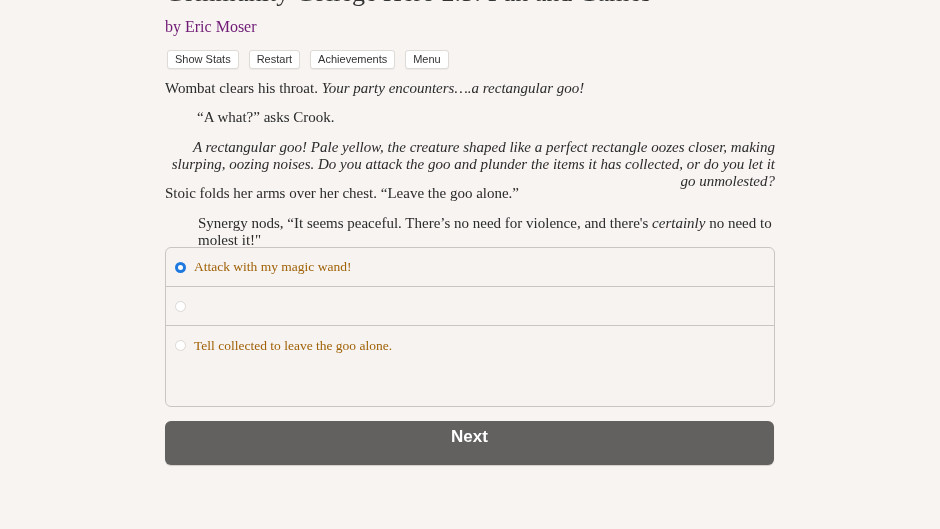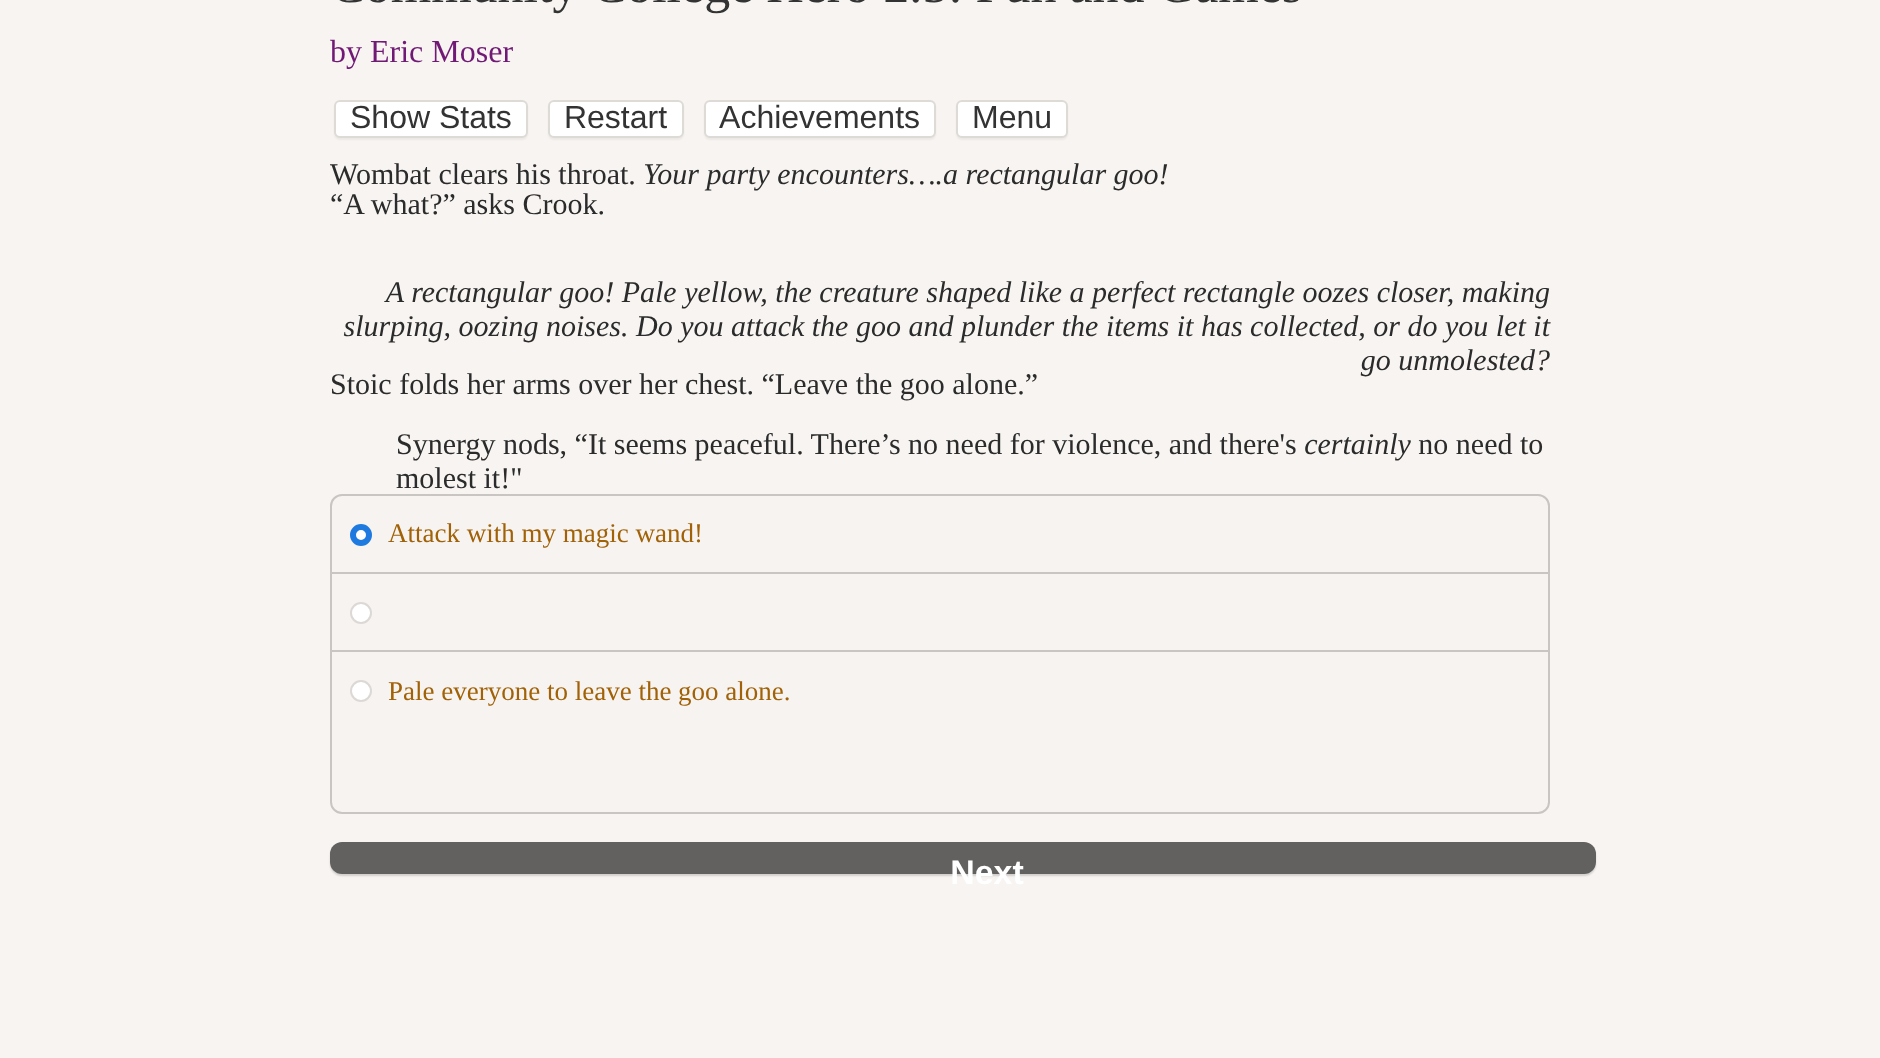--- a/index.html
+++ b/index.html
@@ -17,21 +17,21 @@
   .byline {
     position:absolute; left:165px; top:18px;
     font-size:16px; color:#701a75;
   }
   .toolbar {
     position:absolute; left:167px; top:50px;
     display:flex; gap:10px;
   }
   .tb-btn {
     font-family:"Liberation Sans","DejaVu Sans",sans-serif;
-    font-size:16px; color:#333;
+    font-size:11px; color:#333;
     background:#fff; border:1px solid #dedad6;
     border-radius:3px; padding:1px 7px; height:15px; line-height:15px;
     box-shadow:0 1px 1px rgba(0,0,0,0.05);
   }
   .story p {
     position:absolute; left:165px; margin:0; width:610px;
     font-size:15px; line-height:17px; color:#2b2b2b;
   }
   .story em { font-style:italic; }
   .choices {
@@ -47,56 +47,55 @@
   .choice:last-child { border-bottom:none; }
   .radio {
     width:11px; height:11px; border-radius:50%;
     border:1px solid #dcd8d5; background:#fff; margin-right:8px;
     box-sizing:border-box; flex:none;
   }
   .radio.checked {
     background:#fff; border:3.5px solid #1f7ae0;
   }
   .next {
-    position:absolute; left:165px; top:421px; width:609px; height:16px;
+    position:absolute; left:165px; top:421px; width:609px; height:44px;
     background:#626160; border-radius:6px; color:#fff;
     font-family:"Liberation Sans","DejaVu Sans",sans-serif;
     font-weight:bold; font-size:17px; text-align:center; line-height:32px;
     box-shadow:0 1px 1px rgba(0,0,0,0.15);
-    padding-left:24px;
   }
 </style>
 </head>
 <body>
 
 <div class="title">Community College Hero 2.5: Fun and Games</div>
 <div class="byline">by Eric Moser</div>
 
 <div class="toolbar">
   <div class="tb-btn">Show Stats</div>
   <div class="tb-btn">Restart</div>
   <div class="tb-btn">Achievements</div>
   <div class="tb-btn">Menu</div>
 </div>
 
 <div class="story">
   <p style="top:80px;"><span>Wombat clears his throat. </span><em>Your party encounters….a rectangular goo!</em></p>
-  <p style="top:95px;">“A what?” asks Crook.</p>
+  <p style="top:109px;margin-left:32px;">“A what?” asks Crook.</p>
   <p style="top:139px;text-align:right;"><em>A rectangular goo! Pale yellow, the creature shaped like a perfect rectangle oozes closer, making slurping, oozing noises. Do you attack the goo and plunder the items it has collected, or do you let it go unmolested?</em></p>
   <p style="top:185px;">Stoic folds her arms over her chest. “Leave the goo alone.”</p>
   <p style="top:215px;margin-left:33px;"><span>Synergy nods, “It seems peaceful. There’s no need for violence, and there's </span><em>certainly</em><span> no need to molest it!"</span></p>
 </div>
 
 <div class="choices">
   <div class="choice">
     <span class="radio checked"></span>
     <span>Attack with my magic wand!</span>
   </div>
   <div class="choice">
     <span class="radio"></span>
   </div>
   <div class="choice">
     <span class="radio"></span>
-    <span>Pale everyone to leave the goo alone.</span>
+    <span>Tell collected to leave the goo alone.</span>
   </div>
 </div>
 
 <div class="next">Next</div>
 
 </body></html>

